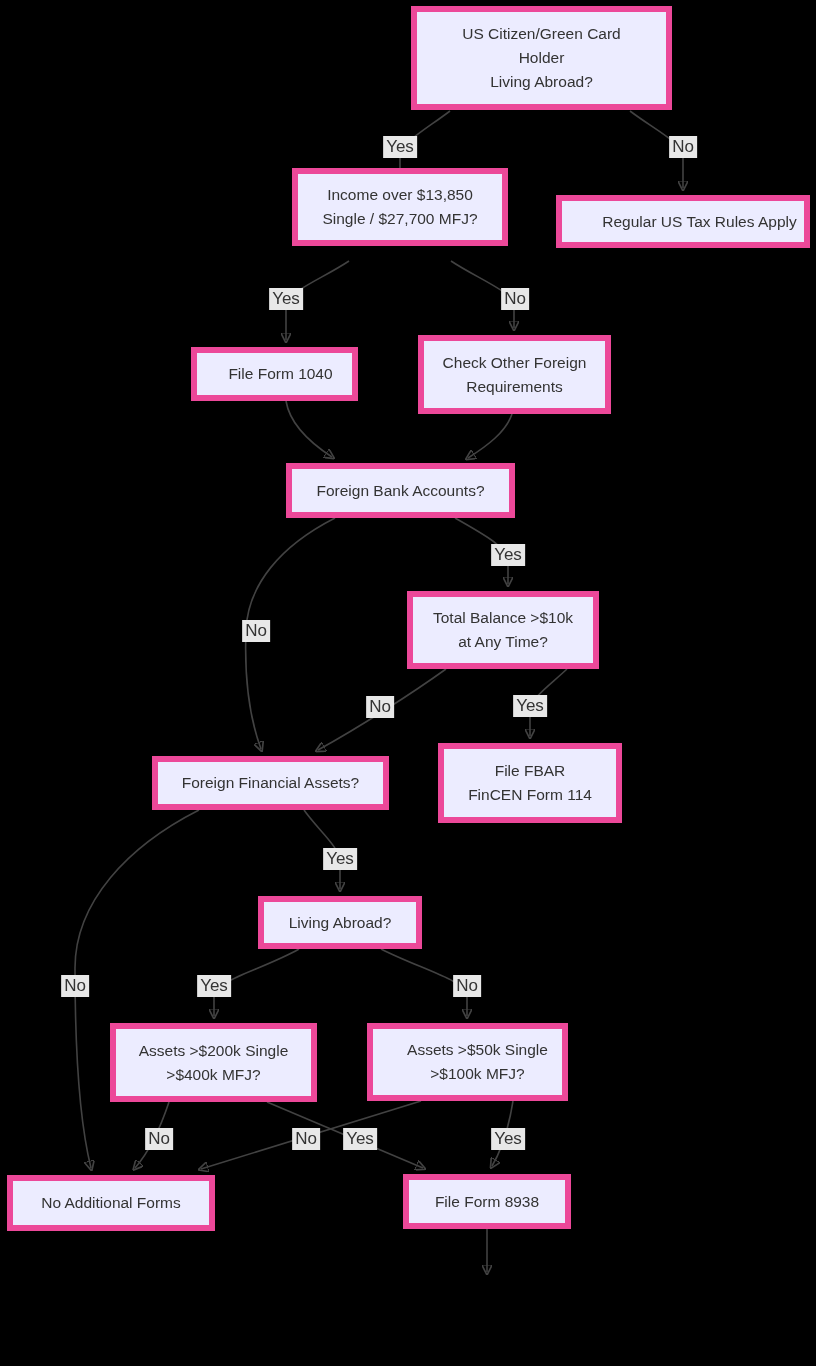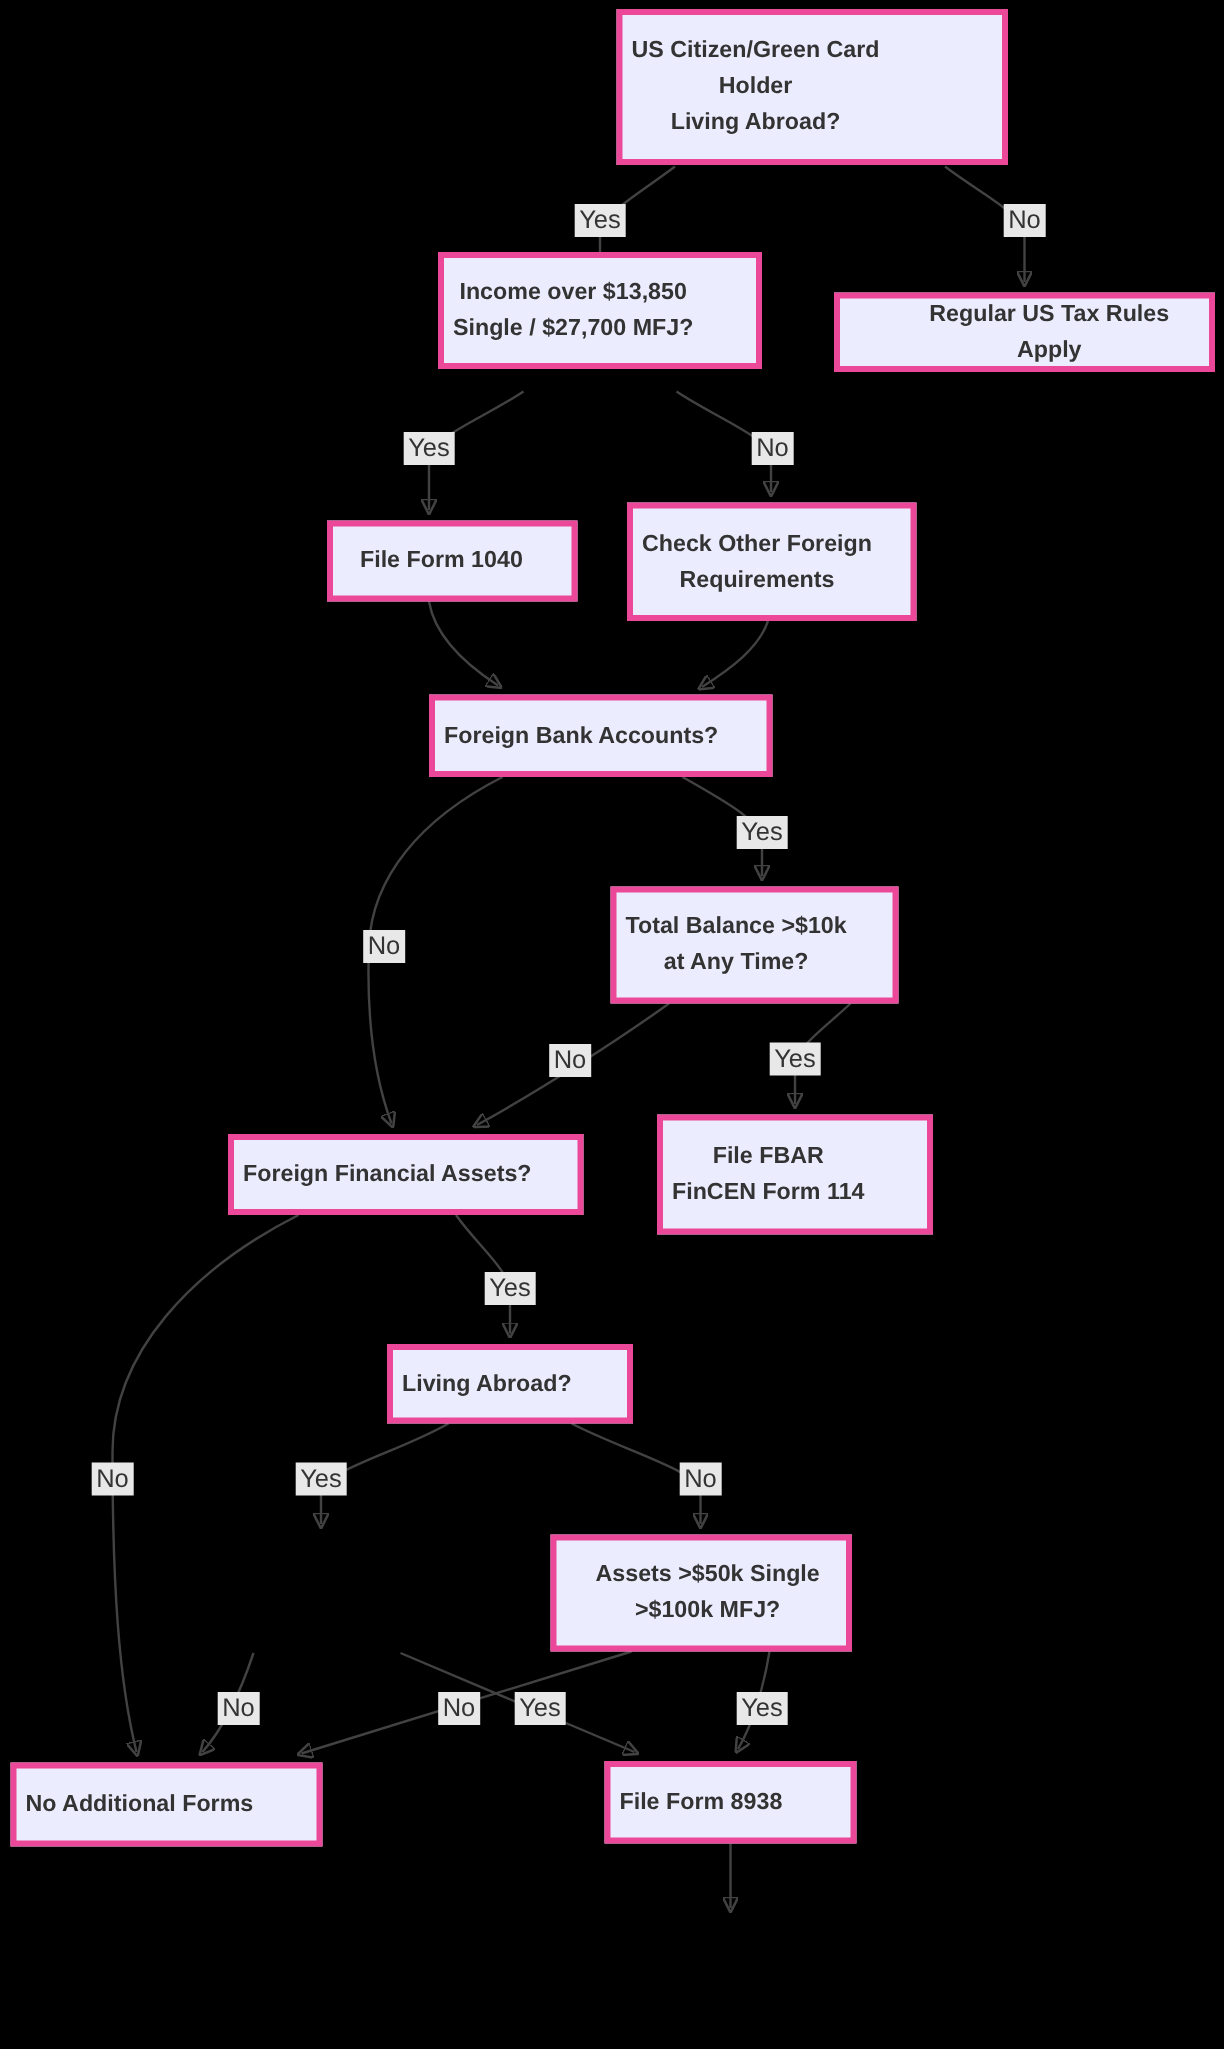--- a/index.html
+++ b/index.html
@@ -22,27 +22,26 @@
     height: 1366px;
   }
   .edges-svg path {
     fill: none;
     stroke: #424242;
     stroke-width: 1.6;
   }
   .node {
     position: absolute;
     background: #ECECFF;
-    border: 4px solid #ec4899;
+    border: 6px solid #ec4899;
     box-sizing: border-box;
     display: flex;
     align-items: center;
-    justify-content: flex-start;
+    justify-content: center;
     text-align: center;
-    font-weight: bold;
   }
   .node-label {
     color: #333333;
     font-size: 15.5px;
     line-height: 24px;
     white-space: pre-line;
     padding: 0 6px;
   }
   .edge-label {
     position: absolute;
@@ -51,21 +50,21 @@
     color: #333333;
     font-size: 17px;
     line-height: 20px;
     padding: 1px 3px;
     white-space: nowrap;
   }
   
   #n-root    {left:411px; top:6px;    width:261px; height:104px;}
   #n-income  {left:292px; top:168px;  width:216px; height:78px;}
   #n-regular {left:556px; top:195px;  width:254px; height:53px;padding-left:33px;}
-  #n-1040    {left:218px; top:347px;  width:167px; height:54px;padding-left:12px;}
+  #n-1040    {left:191px; top:347px;  width:167px; height:54px;padding-left:12px;}
   #n-check   {left:418px; top:335px;  width:193px; height:79px;}
   #n-bank    {left:286px; top:463px;  width:229px; height:55px;}
   #n-balance {left:407px; top:591px;  width:192px; height:78px;}
   #n-fassets {left:152px; top:756px;  width:237px; height:54px;}
   #n-fbar    {left:438px; top:743px;  width:184px; height:80px;}
   #n-abroad  {left:258px; top:896px;  width:164px; height:53px;}
   #n-200k    {left:110px; top:1023px; width:207px; height:79px;}
   #n-50k     {left:367px; top:1023px; width:201px; height:78px;padding-left:20px;}
   #n-noadd   {left:7px;   top:1175px; width:208px; height:56px;}
   #n-8938    {left:403px; top:1174px; width:168px; height:55px;}
@@ -149,20 +148,24 @@
   <div class="node" id="n-fassets">
     <span class="node-label">Foreign Financial Assets?</span>
   </div>
   <div class="node" id="n-fbar">
     <span class="node-label">File FBAR
 FinCEN Form 114</span>
   </div>
   <div class="node" id="n-abroad">
     <span class="node-label">Living Abroad?</span>
   </div>
+  <div class="node" id="n-200k">
+    <span class="node-label">Assets &gt;$200k Single
+&gt;$400k MFJ?</span>
+  </div>
   <div class="node" id="n-50k">
     <span class="node-label">Assets &gt;$50k Single
 &gt;$100k MFJ?</span>
   </div>
   <div class="node" id="n-noadd">
     <span class="node-label">No Additional Forms</span>
   </div>
   <div class="node" id="n-8938">
     <span class="node-label">File Form 8938</span>
   </div>

